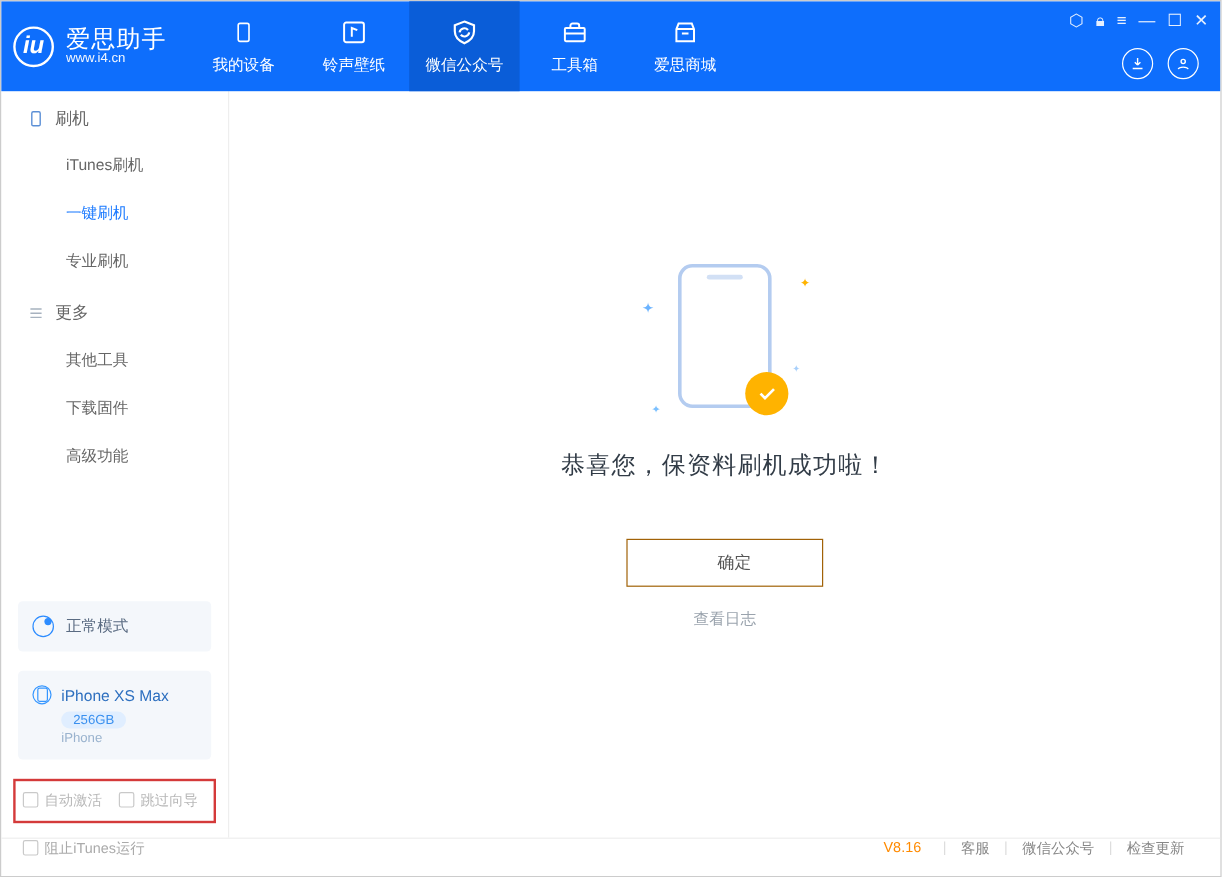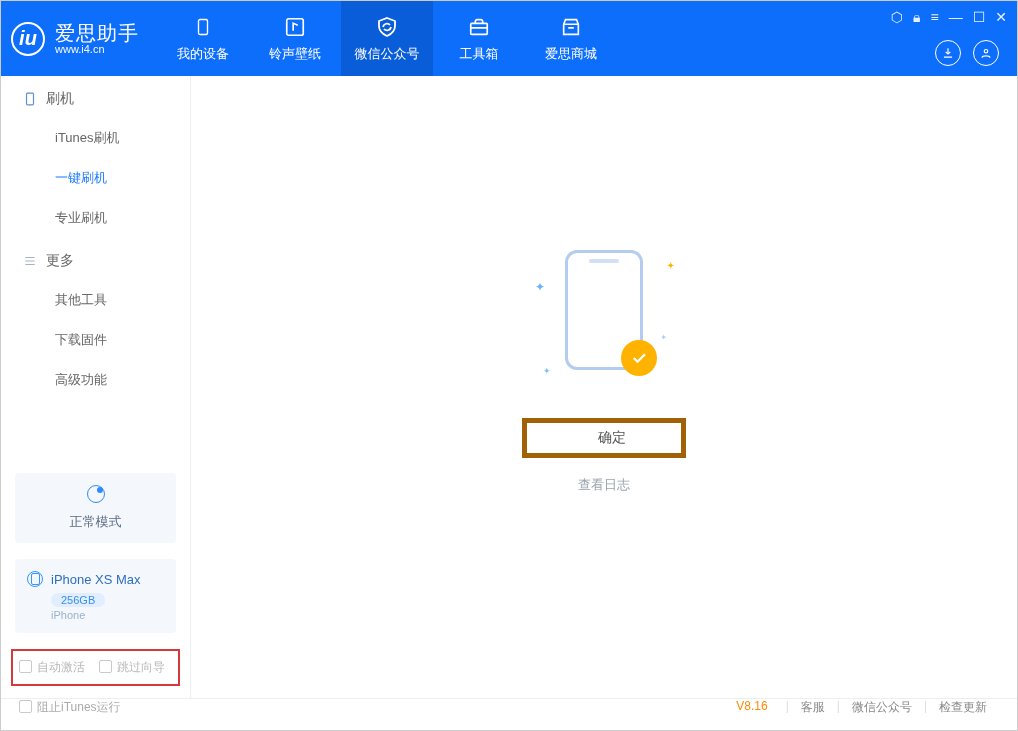--- a/index.html
+++ b/index.html
@@ -24,21 +24,21 @@
 
 
 .body { flex: 1; display: flex; min-height: 0; }
 .sidebar { width: 190px; border-right: 1px solid #eee; display: flex; flex-direction: column; font-size: 13px; color: #555; }
 .side-group-title { display: flex; align-items: center; gap: 9px; padding: 14px 16px 10px 22px; color: #666; font-size: 14px; }
 .side-item { padding: 11px 0 11px 54px; cursor: pointer; color: #666; }
 .side-item.active { color: #1d7bff; }
 .side-spacer { flex: 1; }
 
 .mode-card, .device-card { margin: 8px 14px; background: #f4f7fb; border-radius: 4px; padding: 12px 12px; }
-.mode-card { display: flex; align-items: center; gap: 10px; color: #5a6b82; font-size: 13px; flex-direction: column; }
+.mode-card { display: flex; align-items: center; gap: 10px; color: #5a6b82; font-size: 13px; }
 .mode-icon { width: 18px; height: 18px; border: 1.5px solid #2d8cff; border-radius: 50%; position: relative; }
 .mode-icon::after { content: ""; position: absolute; width: 6px; height: 6px; background: #2d8cff; border-radius: 50%; top: 1px; right: 1px; }
 .device-card { color: #2d6fbf; }
 .device-head { display: flex; align-items: center; gap: 8px; font-weight: 400; font-size: 13px; }
 .device-ring { width: 16px; height: 16px; border: 1.5px solid #3596ff; border-radius: 50%; display: inline-flex; align-items: center; justify-content: center; }
 .device-ring::after { content: ""; width: 7px; height: 10px; border: 1.5px solid #3596ff; border-radius: 2px; }
 .storage-pill { display: inline-block; background: #e0eeff; color: #3a90ef; border-radius: 10px; padding: 1px 10px; font-size: 11px; margin: 6px 0 2px 24px; }
 .device-sub { font-size: 11px; color: #9ab3ce; margin-left: 24px; }
 
 .options-row { border: 2px solid #d43a3a; margin: 8px 10px 12px 10px; padding: 8px 6px; display: flex; gap: 14px; align-items: flex-end; color: #b8b8b8; font-size: 12px; }
@@ -50,21 +50,21 @@
 .phone { width: 78px; height: 120px; border: 3px solid #b4ccf0; border-radius: 12px; position: relative; background: #fff; }
 .phone::before { content: ""; position: absolute; top: 6px; left: 50%; transform: translateX(-50%); width: 30px; height: 4px; background: #d2e0f5; border-radius: 3px; }
 .check-badge { position: absolute; right: -14px; bottom: -6px; width: 36px; height: 36px; background: #ffb300; border-radius: 50%; display: flex; align-items: center; justify-content: center; }
 .check-badge svg { width: 18px; height: 18px; }
 .sparkle { position: absolute; color: #ffb300; font-size: 12px; }
 .sp1 { left: -30px; top: 30px; color: #6bb3ff; }
 .sp2 { right: -32px; top: 10px; font-size: 10px; }
 .sp3 { left: -22px; bottom: -6px; font-size: 9px; color: #7bc0ff; }
 .sp4 { right: -24px; bottom: 28px; font-size: 8px; color: #a7cffb; }
 .success-text { margin-top: 34px; font-size: 20px; color: #323c47; letter-spacing: 1px; }
-.ok-btn { margin-top: 48px; width: 164px; height: 40px; border: 5px solid #a16207; background: #fff; font-size: 14px; color: #555; cursor: pointer; padding-left: 16px; }
+.ok-btn { margin-top: 48px; width: 164px; height: 40px; border: 1px solid #a16207; background: #fff; font-size: 14px; color: #555; cursor: pointer; padding-left: 16px; }
 .log-link { margin-top: 18px; font-size: 13px; color: #9aa3ad; cursor: pointer; }
 
 
 .footer { height: 32px; border-top: 1px solid #eee; display: flex; align-items: flex-start; font-size: 12px; color: #aaa; padding: 0 18px; }
 .footer .left { display: flex; align-items: center; }
 .footer .spacer { flex: 1; }
 .footer .ver { color: #ff8a00; margin-right: 18px; }
 .footer .link { color: #888; padding: 0 12px; cursor: pointer; }
 .footer .sep { color: #ddd; }
 </style>
@@ -198,20 +198,21 @@
       <div class="sparkle sp2">✦</div>
       <div class="sparkle sp3">✦</div>
       <div class="sparkle sp4">✦</div>
       <div class="phone"></div>
       <div class="check-badge">
         <svg viewBox="0 0 24 24" fill="none" stroke="#fff" stroke-width="3">
             <path d="M5 12l5 5L20 7"></path>
           </svg>
       </div>
     </div>
+    <div class="success-text">恭喜您，保资料刷机成功啦！</div>
     <button class="ok-btn">确定</button>
     <a class="log-link">查看日志</a>
   </div>
 </div>
 
 <div class="footer">
   <div class="left">
     <label><span class="cb"></span><span>阻止iTunes运行</span></label>
   </div>
   <div class="spacer"></div>

